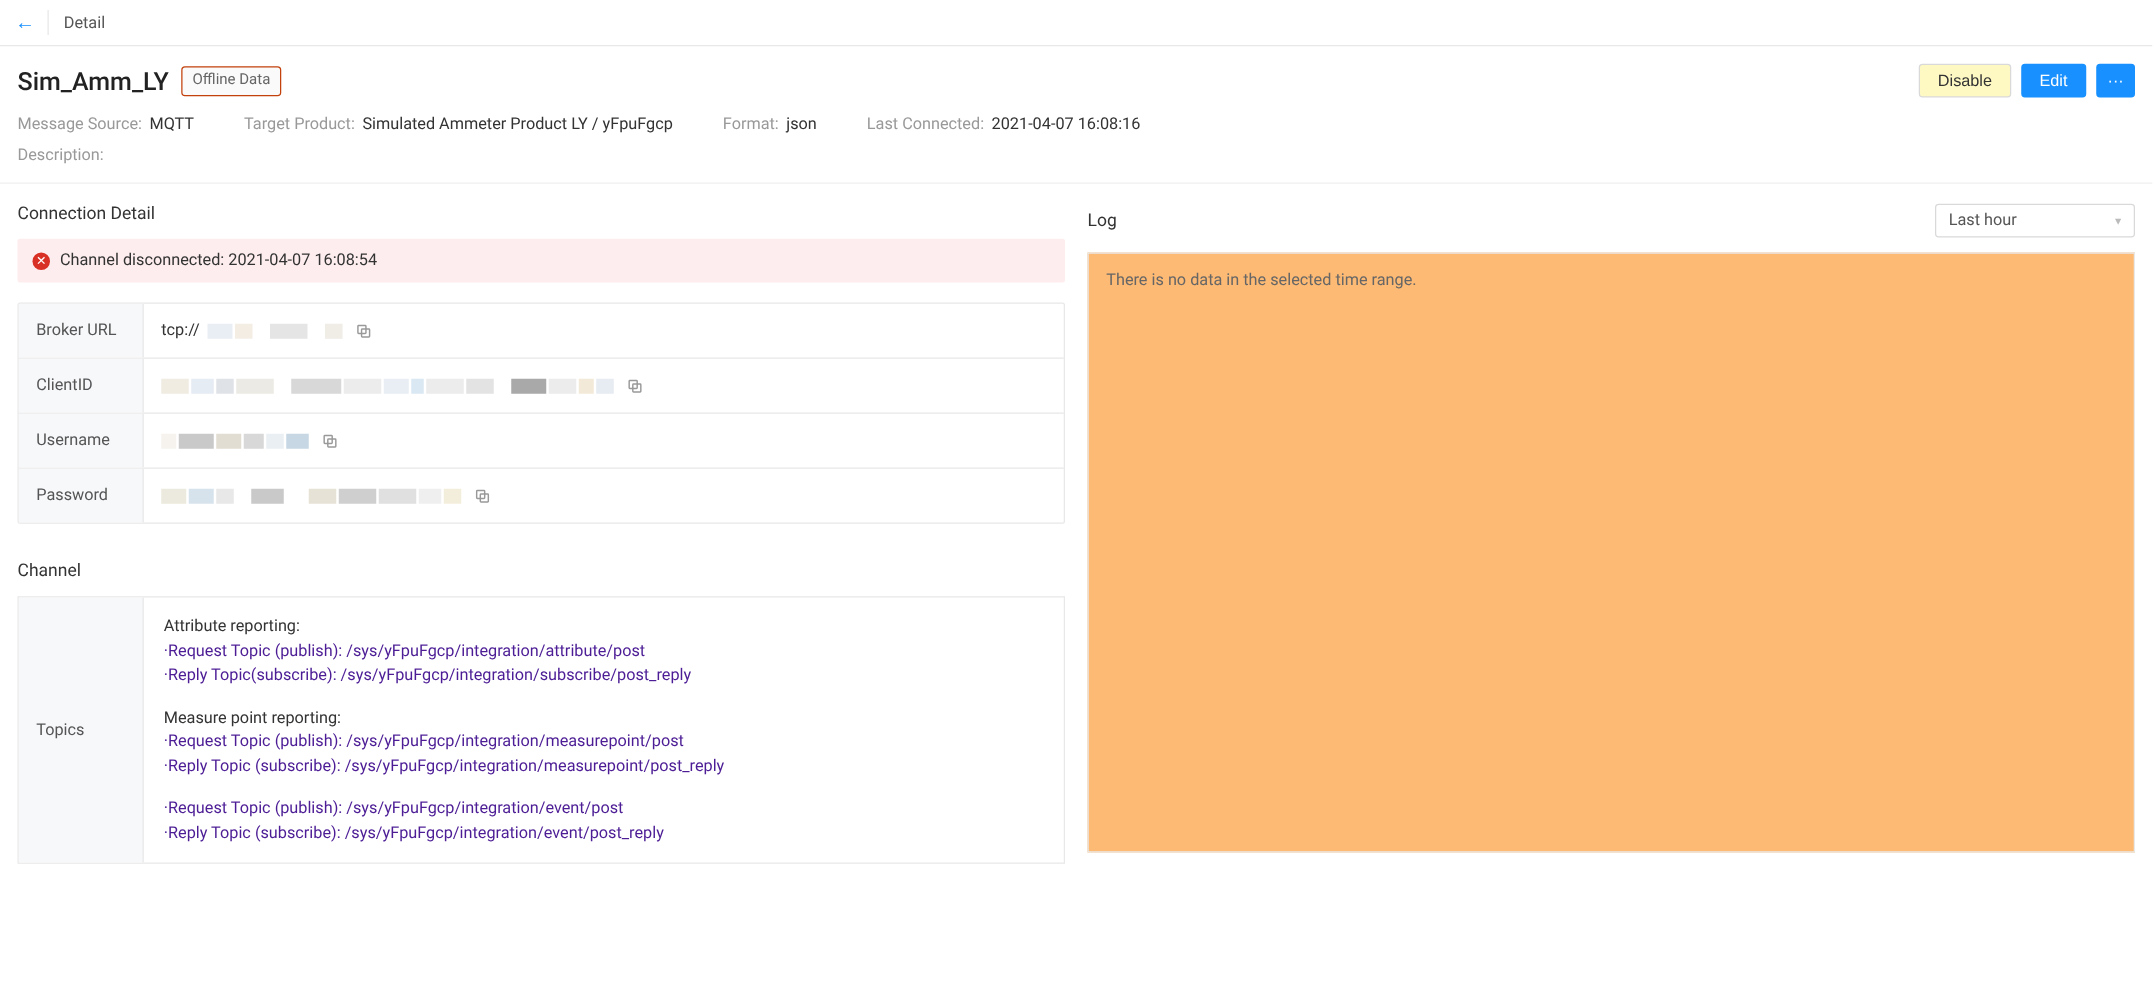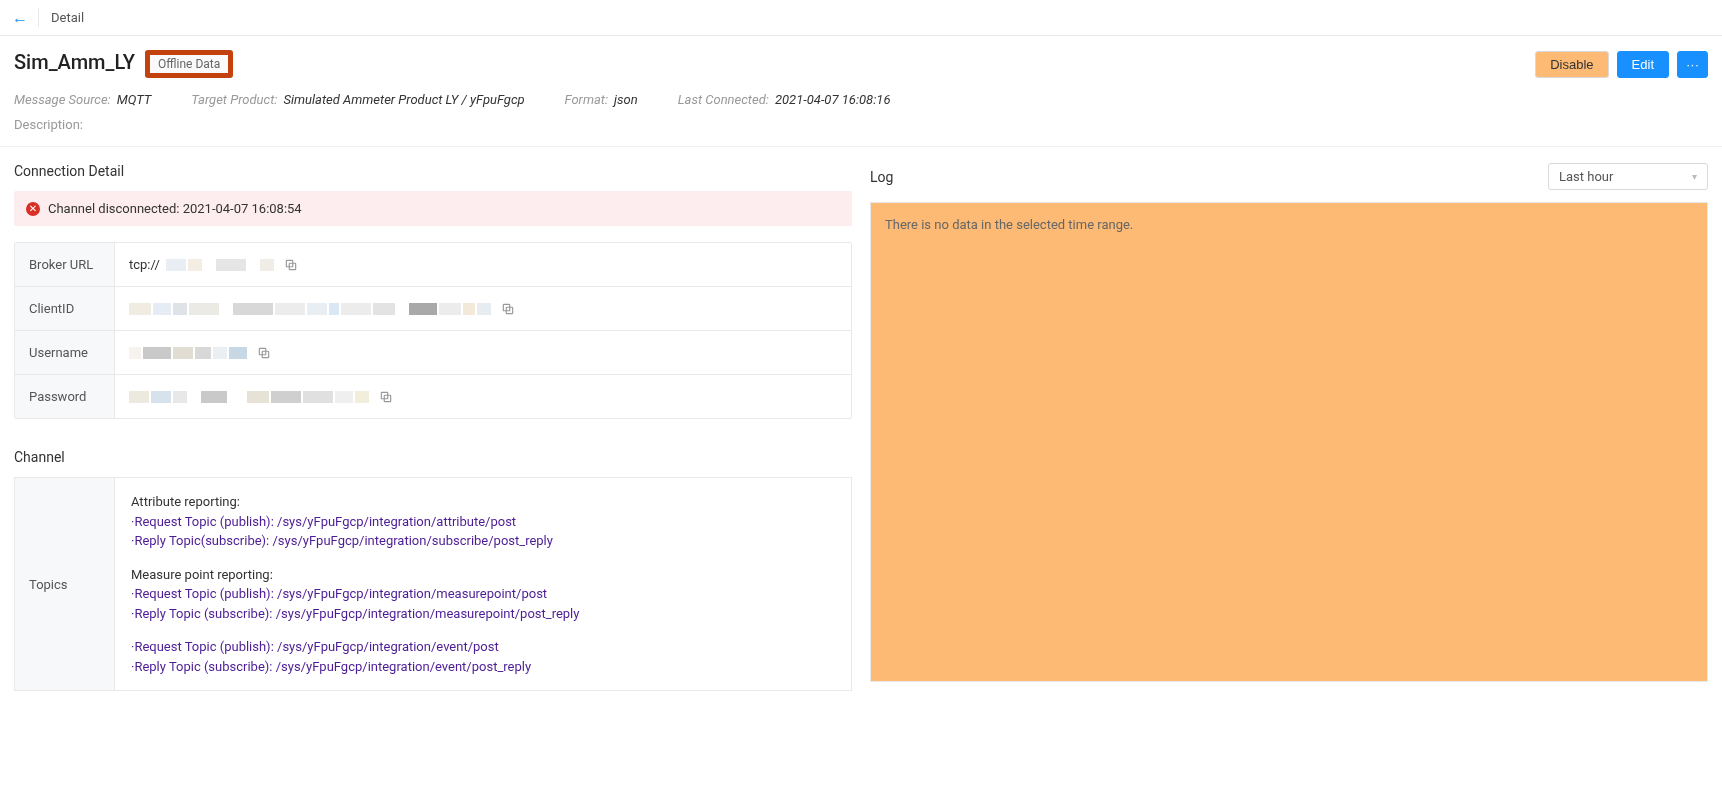--- a/index.html
+++ b/index.html
@@ -39,58 +39,57 @@
   .header-left {
     display: flex;
     gap: 10px;
   }
   .page-title {
     font-size: 20px;
     font-weight: 500;
     color: #222;
   }
   .badge {
-    border: 5px solid #c2410c;
+    border: 1px solid #c2410c;
     border-radius: 3px;
     padding: 2px 8px;
     font-size: 12px;
     color: #666;
     background: #fafafa;
   }
   .header-actions {
     display: flex;
     align-items: center;
     gap: 8px;
   }
   .btn {
     padding: 5px 14px;
     border-radius: 3px;
     font-size: 13px;
     cursor: pointer;
     border: 1px solid #d9d9d9;
-    background: #fdba74;
+    background: #fef9c3;
     color: #333;
   }
   .btn-primary {
     background: #1890ff;
     border-color: #1890ff;
     color: #fff;
   }
   .btn-more {
     background: #1890ff;
     border-color: #1890ff;
     color: #fff;
     padding: 5px 8px;
   }
   .meta-row {
     display: flex;
     gap: 40px;
     margin-top: 14px;
     font-size: 13px;
-    font-style: italic;
   }
   .meta-item {
     display: flex;
     gap: 6px;
   }
   .meta-label {
     color: #999;
   }
   .meta-value {
     color: #333;

